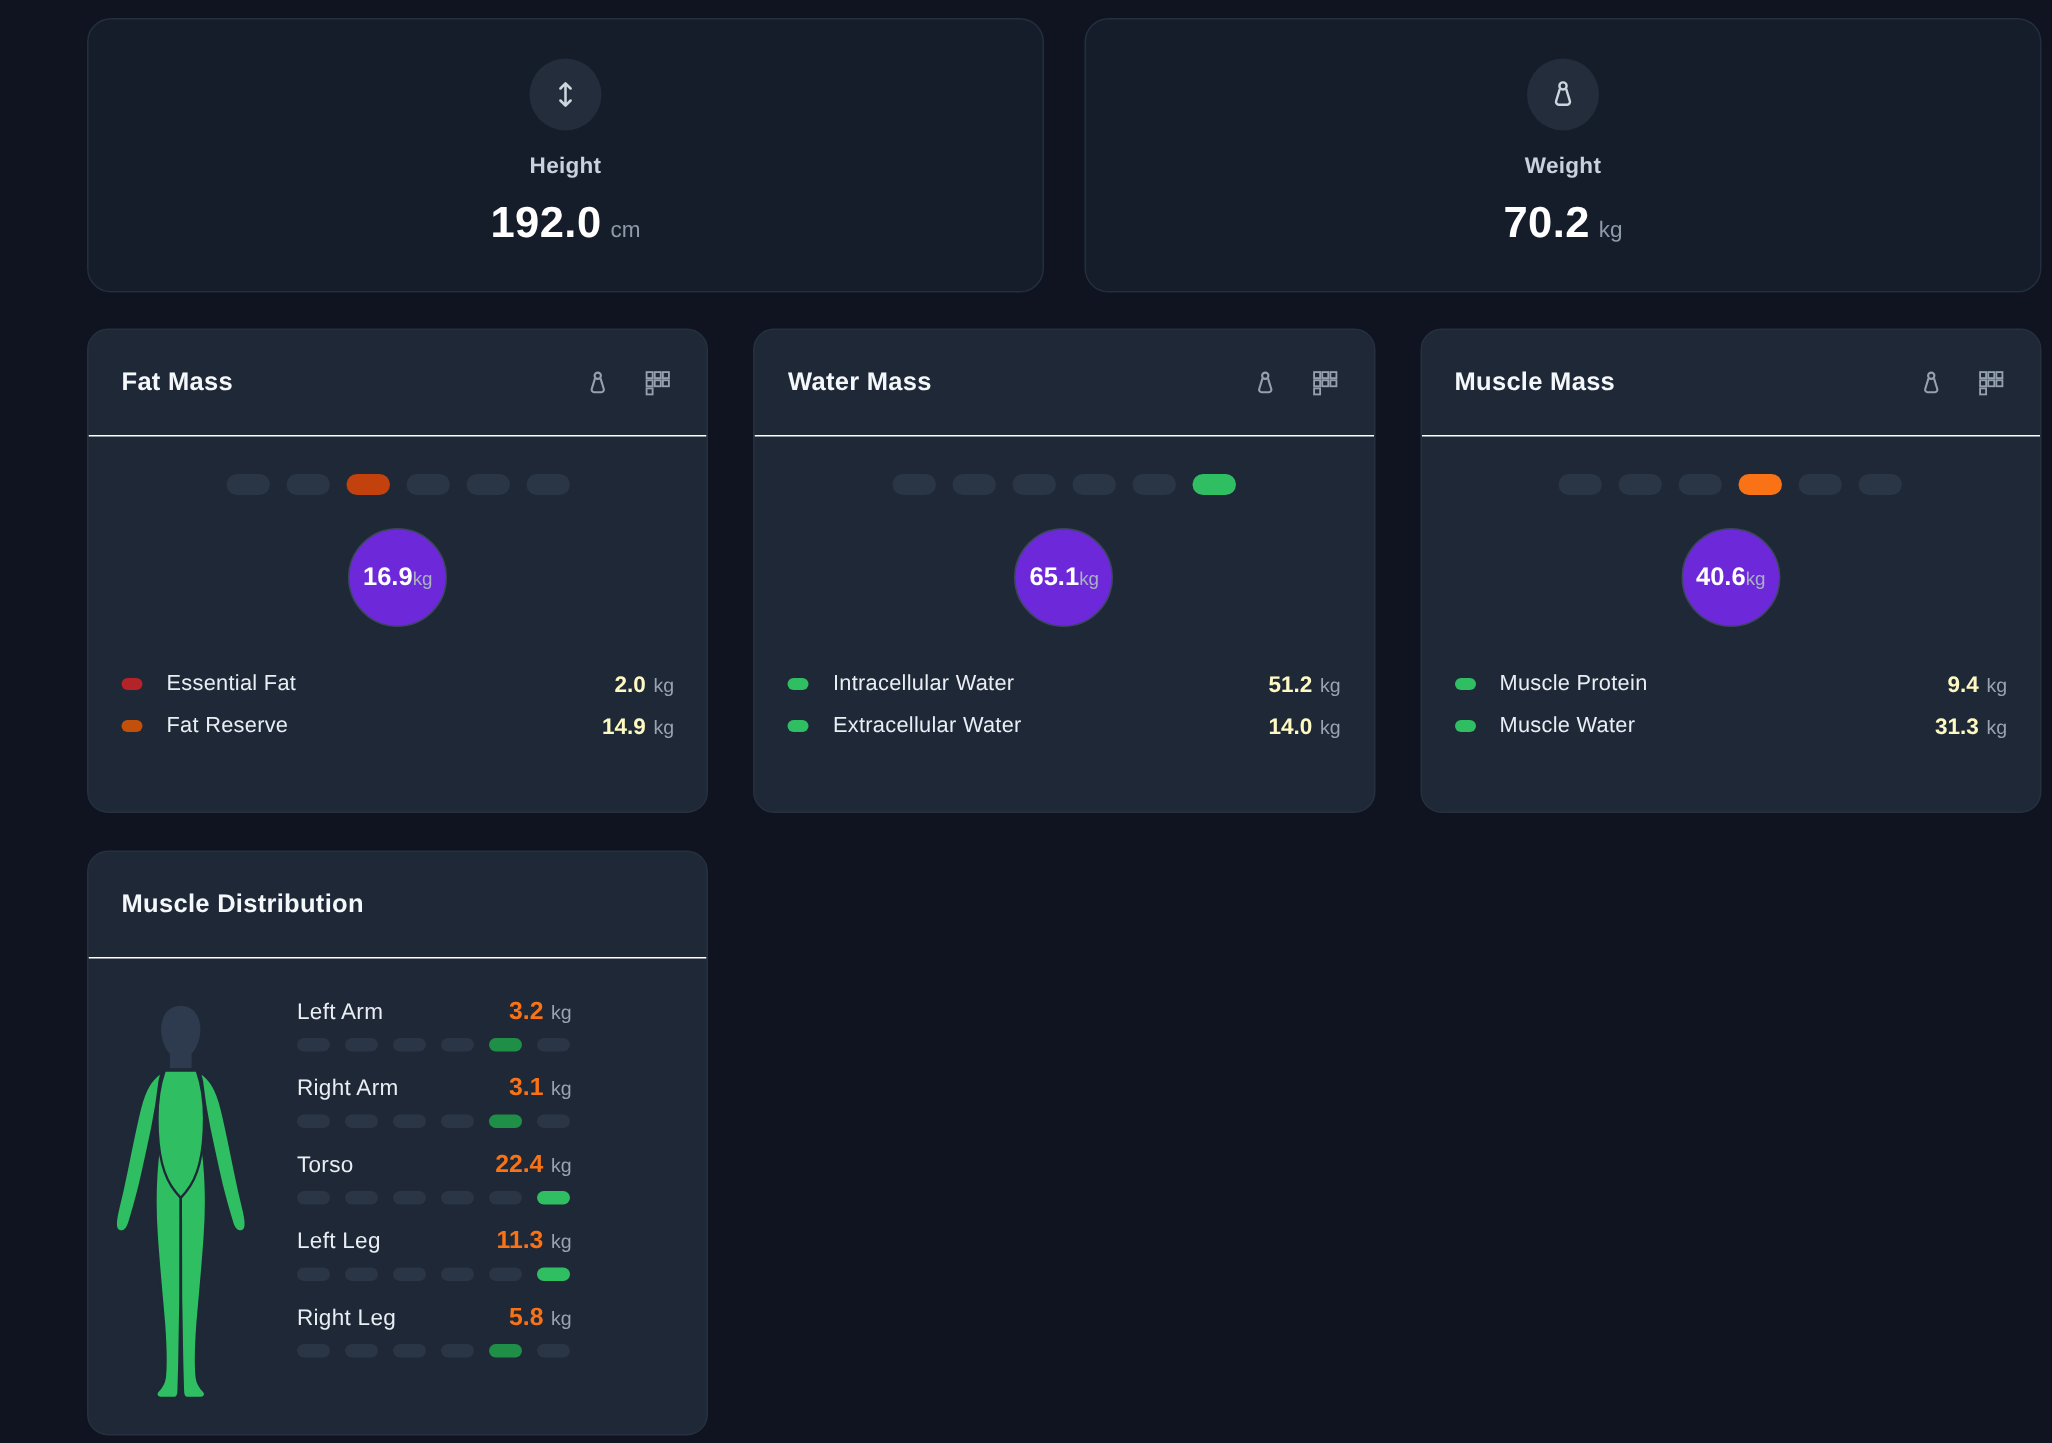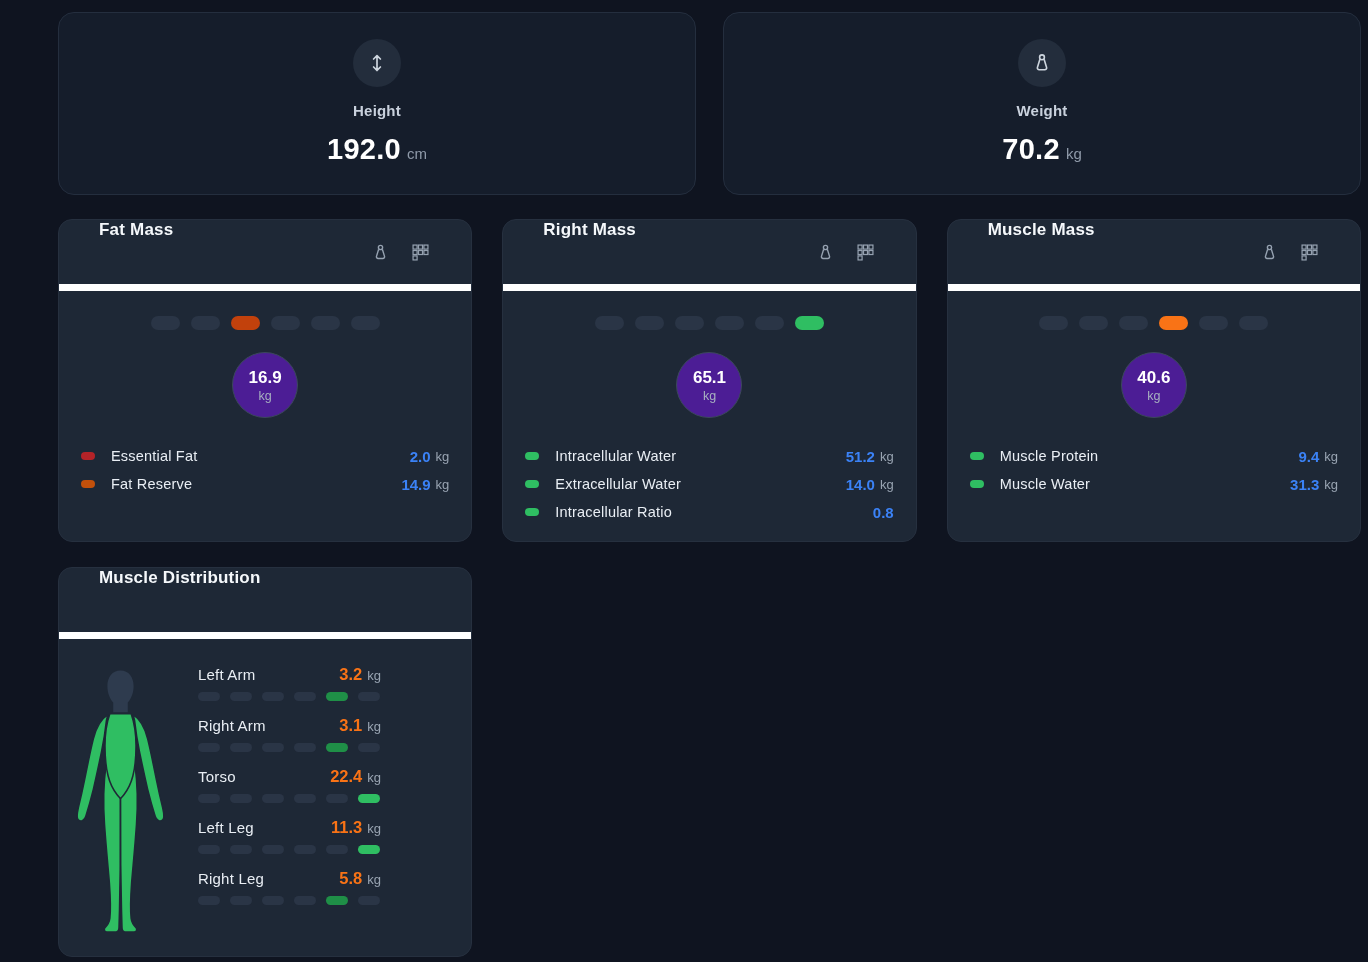--- a/index.html
+++ b/index.html
@@ -13,40 +13,40 @@
   .icon-circle { width:48px; height:48px; border-radius:50%; background:#232d3c;
     display:flex; align-items:center; justify-content:center; color:#cdd5de; }
   .summary-label { margin-top:15px; font-size:15px; font-weight:600; color:#c9d1dd; letter-spacing:.2px; }
   .summary-value { margin-top:14px; display:flex; align-items:baseline; gap:6px; }
   .summary-value .num { font-size:29px; font-weight:800; color:#ffffff; letter-spacing:.3px; }
   .summary-value .unit { font-size:15px; color:#8f9aa9; }
 
   .mid-row { margin-top:24px; display:grid; grid-template-columns:repeat(3,1fr); gap:30px; }
   .card { background:#1e2836; border:1px solid #26303f; border-radius:14px; overflow:hidden; }
   .metric-card { height:323px; display:flex; flex-direction:column; }
-  .card-header { height:71px; flex:none; display:flex; padding:0 40px;
-    border-bottom:7px solid #ffffff; }
+  .card-header { height:71px; flex:none; display:flex; align-items:center; padding:0 22px;
+    border-bottom:1px solid #ffffff; }
   .card-title { font-size:17px; font-weight:700; color:#f5f8fb; letter-spacing:.2px; }
   .hdr-icons { margin-left:auto; display:flex; align-items:center; gap:19px; }
   .icon-btn { background:none; border:none; padding:0; color:#95a1b0; cursor:pointer; display:flex; }
 
   .segments { margin:25px auto 0; display:flex; gap:11px; justify-content:center; }
   .seg { width:29px; height:14px; border-radius:7px; background:#2a3546; }
 
   .total-circle { margin:22px auto 0; width:66px; height:66px; border-radius:50%;
-    background:#4c1d95; border:1px solid #3b485b; display:flex; flex-direction:column;
+    background:#6d28d9; border:1px solid #3b485b; display:flex; flex-direction:row;
     align-items:center; justify-content:center; }
   .tc-num { font-size:17px; font-weight:800; color:#ffffff; }
   .tc-unit { font-size:12.5px; color:#a8b2c0; margin-top:1px; }
 
   .rows { margin-top:24px; padding:0 22px; }
   .m-row { display:flex; align-items:center; height:28px; }
   .dot { flex:none; width:14px; height:8px; border-radius:4px; }
   .row-label { margin-left:16px; font-size:14.5px; color:#e9eef4; letter-spacing:.2px; }
-  .row-value { margin-left:auto; font-size:15px; font-weight:800; color:#3b82f6; }
+  .row-value { margin-left:auto; font-size:15px; font-weight:800; color:#fef9c3; }
   .row-unit { margin-left:5px; font-size:13px; color:#99a4b2; }
   .row-unit:empty { display:none; }
 
   .bottom-row { margin-top:25px; }
   .dist-card { width:calc((100% - 60px)/3); height:390px; display:flex; flex-direction:column; }
   .dist-body { flex:1; display:flex; padding:26px 22px 0 13px; }
   .figure-wrap { flex:none; width:97px; }
   .dist-rows { margin-left:29px; width:183px; }
   .d-row { margin-bottom:15px; }
   .d-line { display:flex; align-items:baseline; }
@@ -154,21 +154,21 @@
             <span class="dot" style="background: rgb(194, 80, 11);"></span>
             <span class="row-label">Fat Reserve</span>
             <span class="row-value">14.9</span>
             <span class="row-unit">kg</span>
           </div>
         </div>
     </section>
 
     <section class="card metric-card">
       <div class="card-header">
-        <span class="card-title">Right Mass</span>
+        <span class="card-title">Water Mass</span>
         <span class="hdr-icons">
           <button class="icon-btn">
             <svg width="21" height="21" viewBox="0 0 24 24">
                 <use href="#ic-kettlebell"></use>
               </svg>
           </button>
           <button class="icon-btn">
             <svg width="21" height="21" viewBox="0 0 24 24">
                 <use href="#ic-grid"></use>
               </svg>
@@ -192,25 +192,20 @@
             <span class="dot" style="background: rgb(47, 190, 98);"></span>
             <span class="row-label">Intracellular Water</span>
             <span class="row-value">51.2</span>
             <span class="row-unit">kg</span>
           </div>
           <div class="m-row">
             <span class="dot" style="background: rgb(47, 190, 98);"></span>
             <span class="row-label">Extracellular Water</span>
             <span class="row-value">14.0</span>
             <span class="row-unit">kg</span>
-          </div>
-          <div class="m-row">
-            <span class="dot" style="background: rgb(47, 190, 98);"></span>
-            <span class="row-label">Intracellular Ratio</span>
-            <span class="row-value">0.8</span>
           </div>
         </div>
     </section>
 
     <section class="card metric-card">
       <div class="card-header">
         <span class="card-title">Muscle Mass</span>
         <span class="hdr-icons">
           <button class="icon-btn">
             <svg width="21" height="21" viewBox="0 0 24 24">

